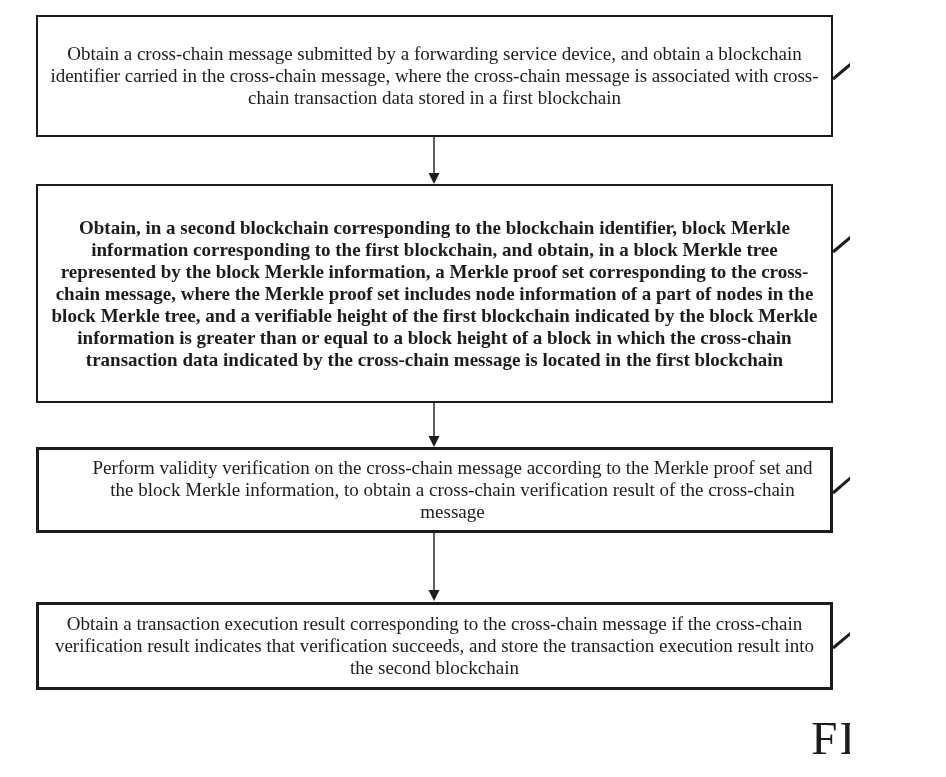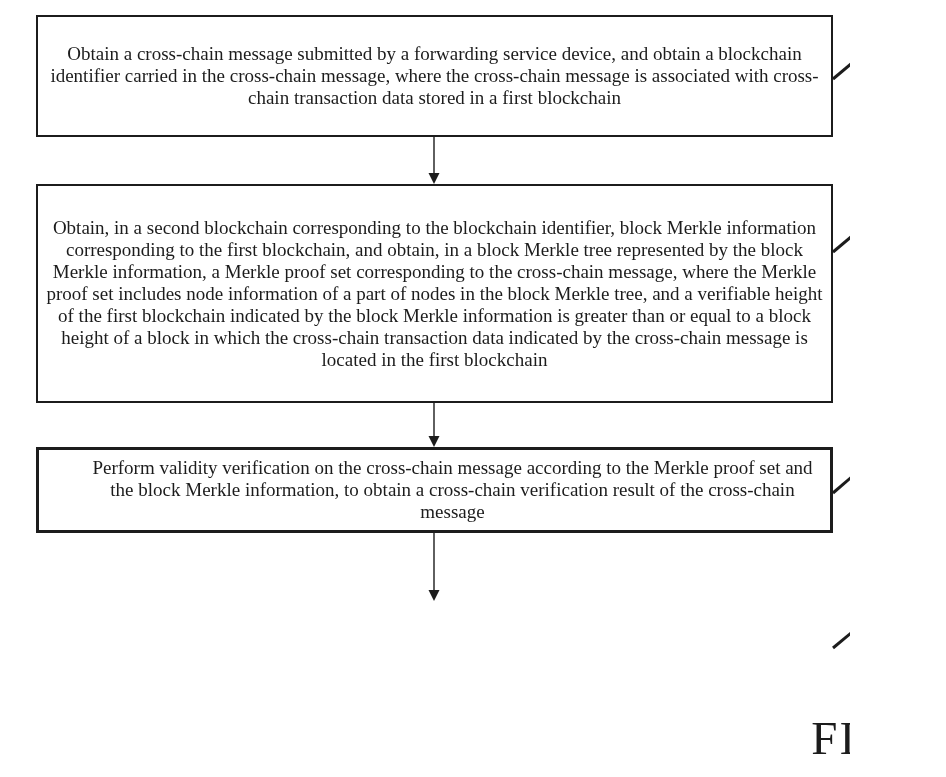--- a/index.html
+++ b/index.html
@@ -40,21 +40,21 @@
     justify-content:center;
   }
   .flow-box p{
     margin:0;
     padding:0 6px;
     font-size:19px;
     line-height:22px;
     text-align:center;
   }
   .box-1{ top:15px;  height:122px; }
-  .box-2{ top:184px; height:219px; }
+  .box-2{ top:184px; height:219px;font-weight:bold; }
   .box-3{ top:447px; height:86px; border-width:3px;padding-left:36px; }
   .box-4{ top:602px; height:88px; border-width:3px; }
   .step-label{
     position:absolute;
     left:880px;
     width:60px;
     font-size:18px;
     line-height:24px;
     letter-spacing:1px;
     white-space:nowrap;
@@ -105,20 +105,23 @@
   </div>
 
   <div class="flow-box box-2">
     <p>Obtain, in a second blockchain corresponding to the blockchain identifier, block Merkle information corresponding to the first blockchain, and obtain, in a block Merkle tree represented by the block Merkle information, a Merkle proof set corresponding to the cross-chain message, where the Merkle proof set includes node information of a part of nodes in the block Merkle tree, and a verifiable height of the first blockchain indicated by the block Merkle information is greater than or equal to a block height of a block in which the cross-chain transaction data indicated by the cross-chain message is located in the first blockchain</p>
   </div>
 
   <div class="flow-box box-3">
     <p>Perform validity verification on the cross-chain message according to the Merkle proof set and the block Merkle information, to obtain a cross-chain verification result of the cross-chain message</p>
   </div>
 
+  <div class="flow-box box-4">
+    <p>Obtain a transaction execution result corresponding to the cross-chain message if the cross-chain verification result indicates that verification succeeds, and store the transaction execution result into the second blockchain</p>
+  </div>
 
   <div class="step-label label-1">S101</div>
   <div class="step-label label-2">S102</div>
   <div class="step-label label-3">S103</div>
   <div class="step-label label-4">S104</div>
 
   <div class="caption">FIG. 3</div>
 
 </div>
 

